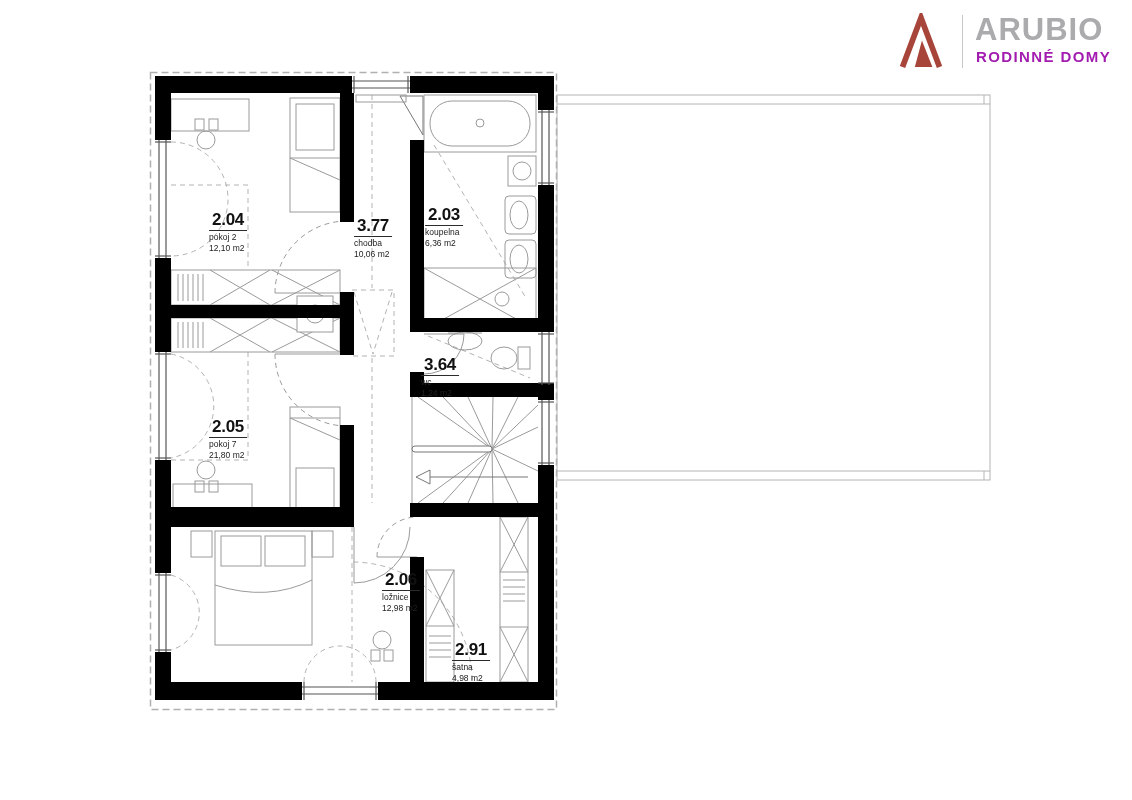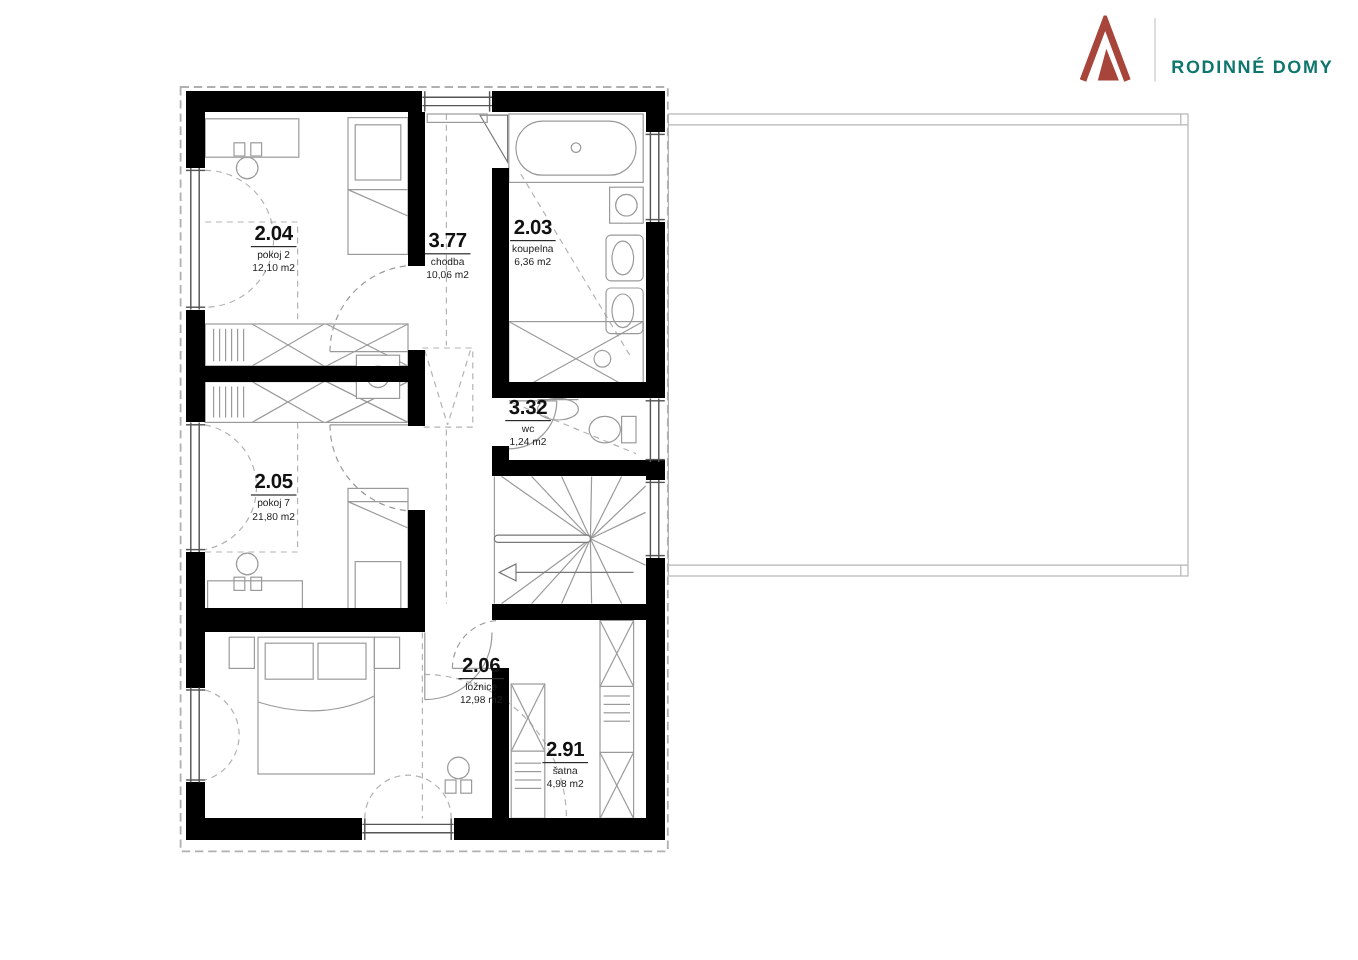--- a/index.html
+++ b/index.html
@@ -1,34 +1,34 @@
 <!DOCTYPE html>
 <html><head>
 <meta charset="utf-8">
 <style>
   html,body{margin:0;padding:0;background:#fff;}
   .page{position:relative;width:1132px;height:800px;background:#fff;overflow:hidden;
         font-family:"Liberation Sans",sans-serif;}
   svg{position:absolute;left:0;top:0;}
 
   
-  .room-label{position:absolute;transform:translateX(-50%);text-align:center;color:#111;line-height:1;}
+  .room-label{position:absolute;transform:translateX(-50%);color:#111;line-height:1;margin-top:25px;}
   .room-label .rn{display:inline-block;font-size:17px;font-weight:700;letter-spacing:-0.3px;
                   border-bottom:1px solid #2b2b2b;padding:0 3px 2px;}
   .room-label .rname{font-size:8.5px;margin-top:2px;color:#222;}
   .room-label .rarea{font-size:8.5px;margin-top:2px;color:#222;}
 
   
   .logo{position:absolute;left:893px;top:10px;width:230px;height:62px;}
   .logo-mark{position:absolute;left:4px;top:3px;}
   .logo-divider{position:absolute;left:69px;top:5px;width:1px;height:53px;background:#c8c8c8;}
   .brand-name{position:absolute;left:82px;top:2px;font-size:31px;font-weight:700;
               letter-spacing:1px;color:#ABABAD;}
   .brand-tagline{position:absolute;left:83px;top:38px;font-size:15px;font-weight:700;
-              letter-spacing:1.4px;color:#0f766e;}
+              letter-spacing:1.4px;color:#a21caf;}
 </style>
 </head>
 <body>
 
 <div class="page">
 
   <svg width="1132" height="800" viewBox="0 0 1132 800">
 
     <g fill="none" stroke="#b4b4b4" stroke-width="1">
       <rect x="557" y="95" width="433" height="385"></rect>
@@ -254,21 +254,21 @@
         <line x1="538" y1="463" x2="554" y2="463"></line>
     </g>
   </svg>
 
   <div class="room-label" style="left:373px;top:192px">
     <div class="rn">3.77</div>
     <div class="rname">chodba</div>
     <div class="rarea">10,06 m2</div>
   </div>
   <div class="room-label" style="left:440px;top:331px">
-    <div class="rn">3.32</div>
+    <div class="rn">3.64</div>
     <div class="rname">wc</div>
     <div class="rarea">1,24 m2</div>
   </div>
   <div class="room-label" style="left:444px;top:181px">
     <div class="rn">2.03</div>
     <div class="rname">koupelna</div>
     <div class="rarea">6,36 m2</div>
   </div>
   <div class="room-label" style="left:228px;top:186px">
     <div class="rn">2.04</div>
@@ -290,16 +290,17 @@
     <div class="rname">šatna</div>
     <div class="rarea">4,98 m2</div>
   </div>
 
   <div class="logo">
     <svg class="logo-mark" width="48" height="56" viewBox="0 0 94 118">
       <path d="M8,114 L47,10 L86,114" fill="none" stroke-width="12" stroke="#A8453A"></path>
       <polygon points="49,58 71,114 34,114" fill="#A8453A"></polygon>
     </svg>
     <div class="logo-divider"></div>
+    <div class="brand-name">ARUBIO</div>
     <div class="brand-tagline">RODINNÉ DOMY</div>
   </div>
 
 </div>
 
 </body></html>

